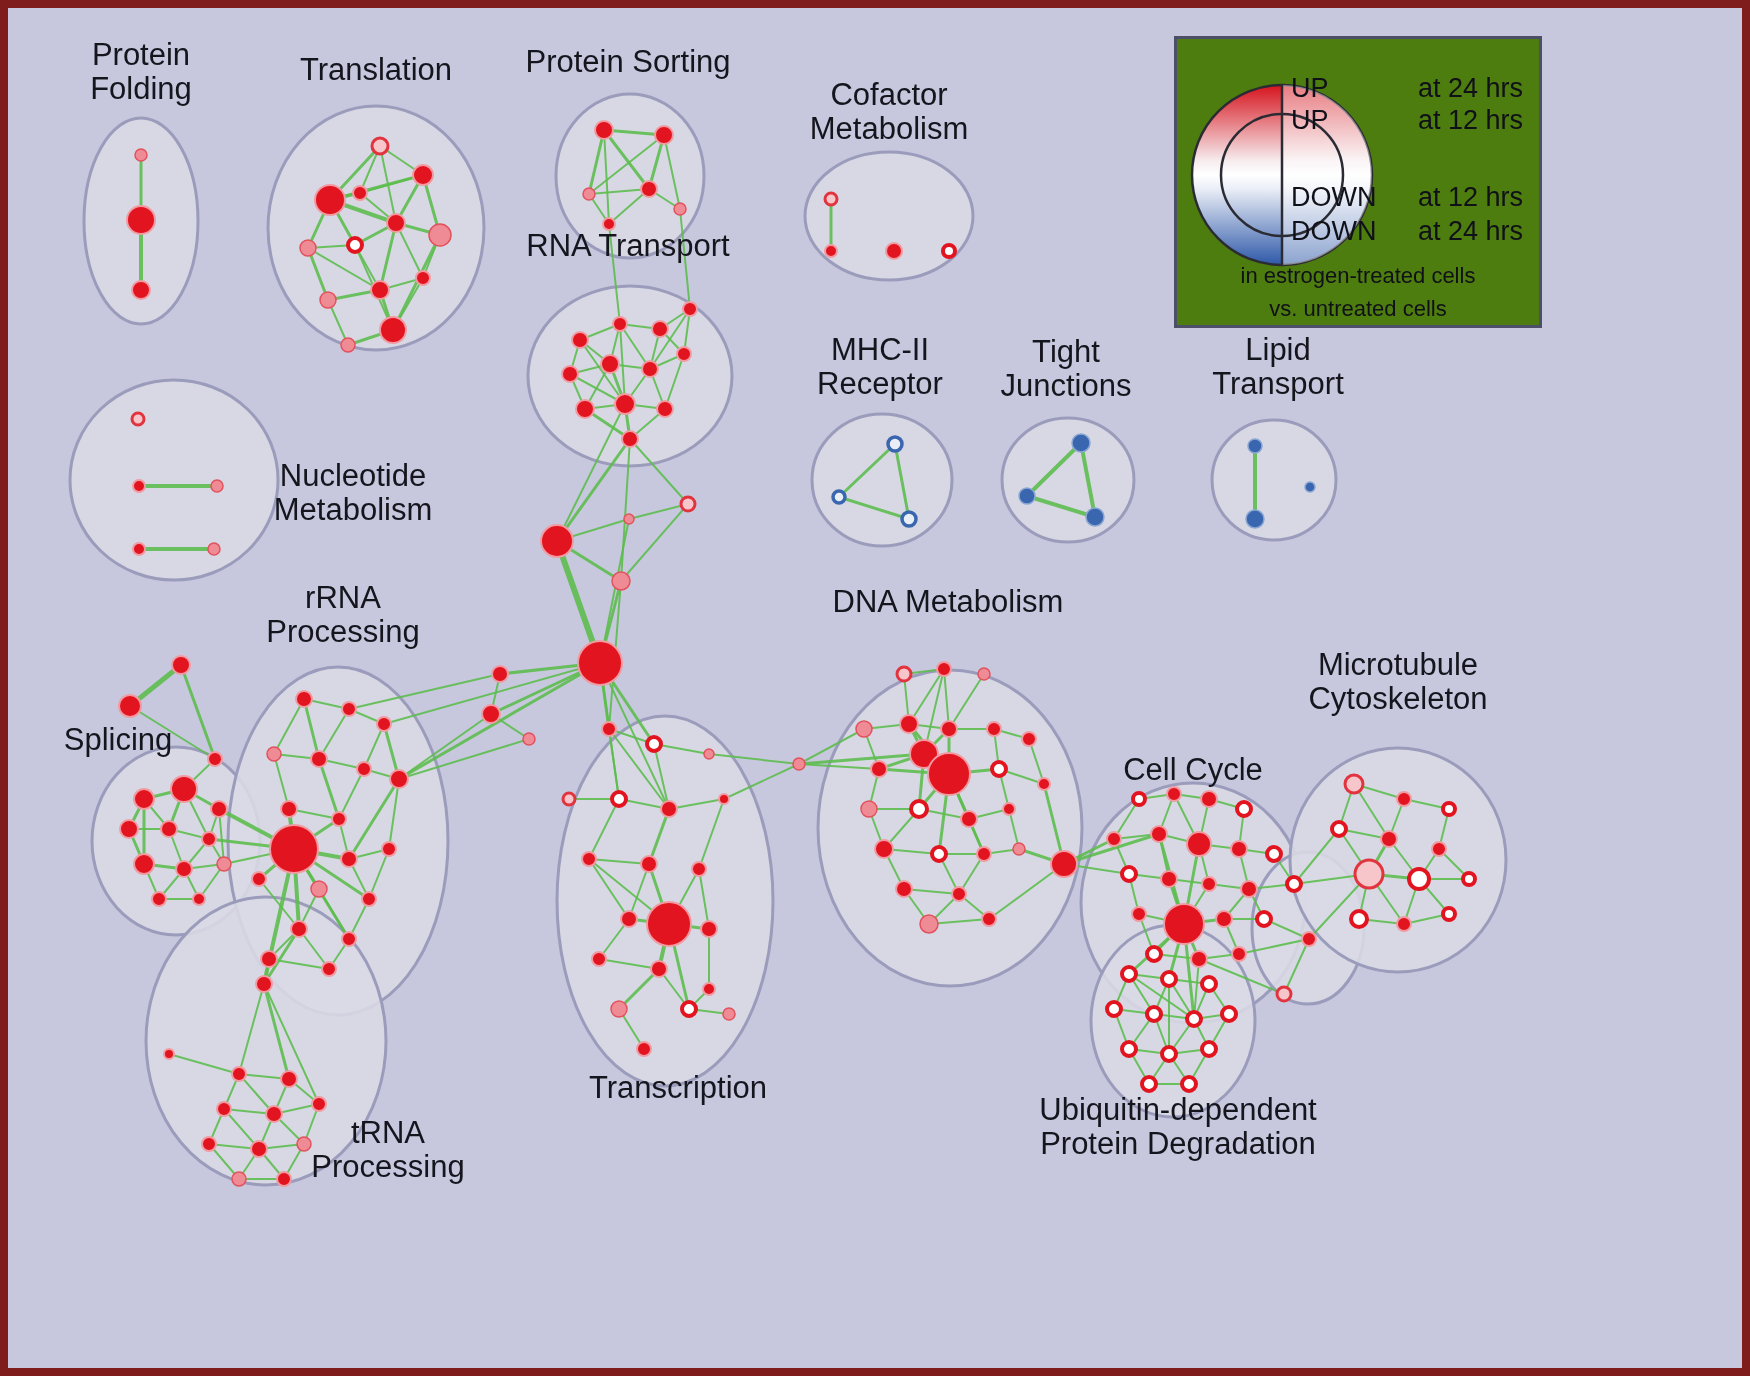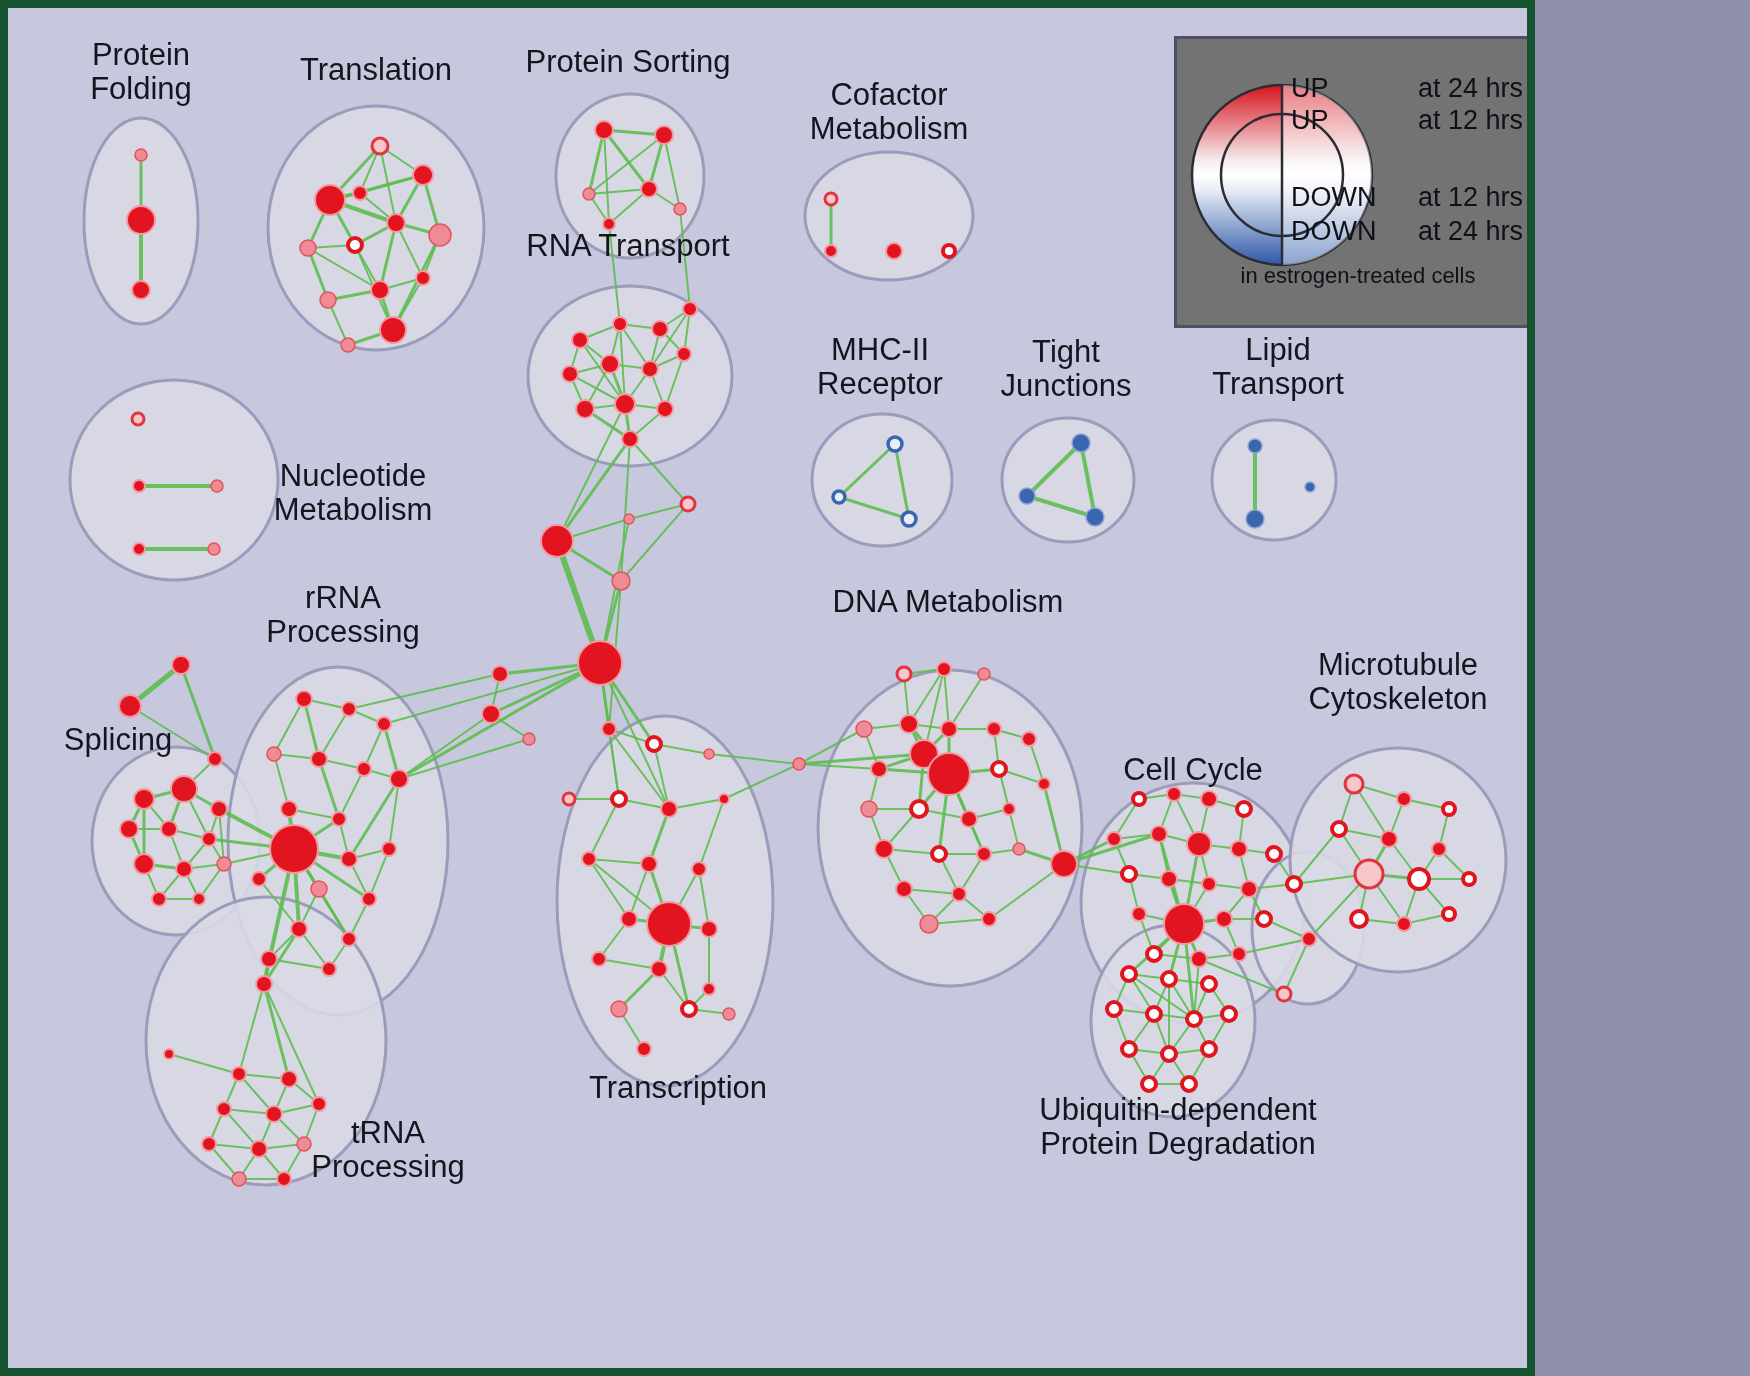--- a/index.html
+++ b/index.html
@@ -1,26 +1,26 @@
 <!DOCTYPE html>
 <html><head>
 <meta charset="utf-8">
 <style>
   html,body{margin:0;padding:0;background:#8f90ad;}
   .stage{
-    position:relative;width:1535px;height:1376px;box-sizing:border-box;
-    background:#c7c8de;border:8px solid #14532d;overflow:hidden;
+    position:relative;width:1750px;height:1376px;box-sizing:border-box;
+    background:#c7c8de;border:8px solid #7f1d1d;overflow:hidden;
     font-family:"Liberation Sans",sans-serif;
   }
   #net{position:absolute;left:0;top:0;}
   .clabel{font-family:"Liberation Sans",sans-serif;font-size:31px;fill:#15151d;}
   
   .legend{
     position:absolute;left:1166px;top:28px;width:368px;height:292px;
-    border:3px solid #4d4f68;background:#737373;box-sizing:border-box;padding-left:20px;
+    border:3px solid #4d4f68;background:#4d7c0f;box-sizing:border-box;padding-left:20px;
   }
   .legend-circle{position:absolute;left:8px;top:34px;}
   .lrow{
     position:absolute;left:114px;right:16px;display:flex;
     justify-content:space-between;font-size:27px;color:#101018;white-space:nowrap;
   }
   .lrow .ldir{font-weight:400;}
   .r0{top:34px;} .r1{top:66px;} .r2{top:143px;} .r3{top:177px;}
   .lcap{
     position:absolute;left:0;right:0;top:220px;text-align:center;
@@ -688,15 +688,16 @@
       <span class="ldir">DOWN</span>
       <span class="ltime">at 12 hrs</span>
     </div>
     <div class="lrow r3">
       <span class="ldir">DOWN</span>
       <span class="ltime">at 24 hrs</span>
     </div>
 
     <div class="lcap">
       <div>in estrogen-treated cells</div>
+      <div>vs. untreated cells</div>
     </div>
   </div>
 </div>
 
 </body></html>

